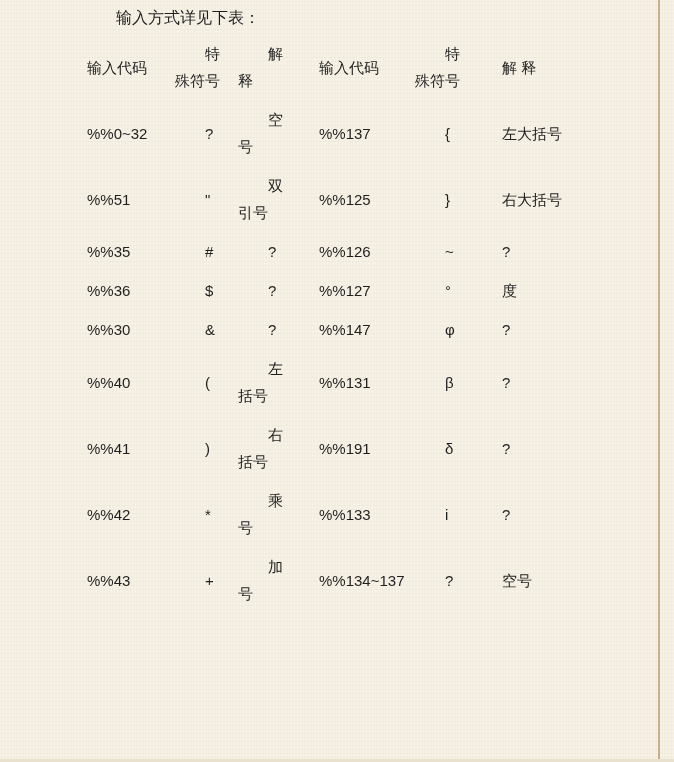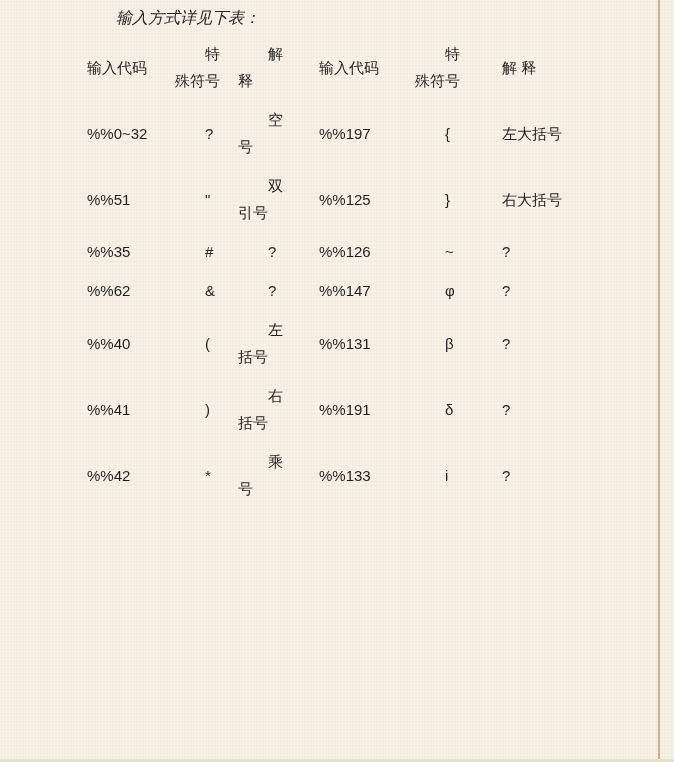--- a/index.html
+++ b/index.html
@@ -20,21 +20,20 @@
   .page {
     position: relative;
     width: 674px;
     height: 762px;
   }
   .intro {
     margin: 0;
     padding: 8px 0 0 116px;
     font-size: 16px;
     line-height: 20px;
-    font-style: italic;
   }
   table.codes {
     border-collapse: collapse;
     table-layout: fixed;
     margin: 6px 0 0 57px;
     width: 602px;
   }
   col.c-code-l   { width: 118px; }
   col.c-sym-l    { width: 63px; }
   col.c-exp-l    { width: 51px; }
@@ -95,42 +94,50 @@
         <th class="code">输入代码</th>
         <th>特 殊符号</th>
         <th>解 释</th>
       </tr>
     </thead>
     <tbody>
       <tr>
         <td class="code">%%0~32</td>
         <td>?</td>
         <td>空号</td>
-        <td class="code">%%197</td>
+        <td class="code">%%137</td>
         <td>{</td>
         <td>左大括号</td>
       </tr>
       <tr>
         <td class="code">%%51</td>
         <td>"</td>
         <td>双引号</td>
         <td class="code">%%125</td>
         <td>}</td>
         <td>右大括号</td>
       </tr>
       <tr>
         <td class="code">%%35</td>
         <td>#</td>
         <td>?</td>
         <td class="code">%%126</td>
         <td>~</td>
         <td>?</td>
       </tr>
       <tr>
-        <td class="code">%%62</td>
+        <td class="code">%%36</td>
+        <td>$</td>
+        <td>?</td>
+        <td class="code">%%127</td>
+        <td>°</td>
+        <td>度</td>
+      </tr>
+      <tr>
+        <td class="code">%%30</td>
         <td>&amp;</td>
         <td>?</td>
         <td class="code">%%147</td>
         <td>φ</td>
         <td>?</td>
       </tr>
       <tr>
         <td class="code">%%40</td>
         <td>(</td>
         <td>左括号</td>
@@ -147,18 +154,26 @@
         <td>?</td>
       </tr>
       <tr>
         <td class="code">%%42</td>
         <td>*</td>
         <td>乘号</td>
         <td class="code">%%133</td>
         <td>i</td>
         <td>?</td>
       </tr>
+      <tr>
+        <td class="code">%%43</td>
+        <td>+</td>
+        <td>加号</td>
+        <td class="code">%%134~137</td>
+        <td>?</td>
+        <td>空号</td>
+      </tr>
     </tbody>
   </table>
 
   <div class="vline" style="background: rgb(201, 174, 136);"></div>
   <div class="bottom-edge" style="background: rgb(233, 225, 205);"></div>
 </div>
 
 </body></html>

